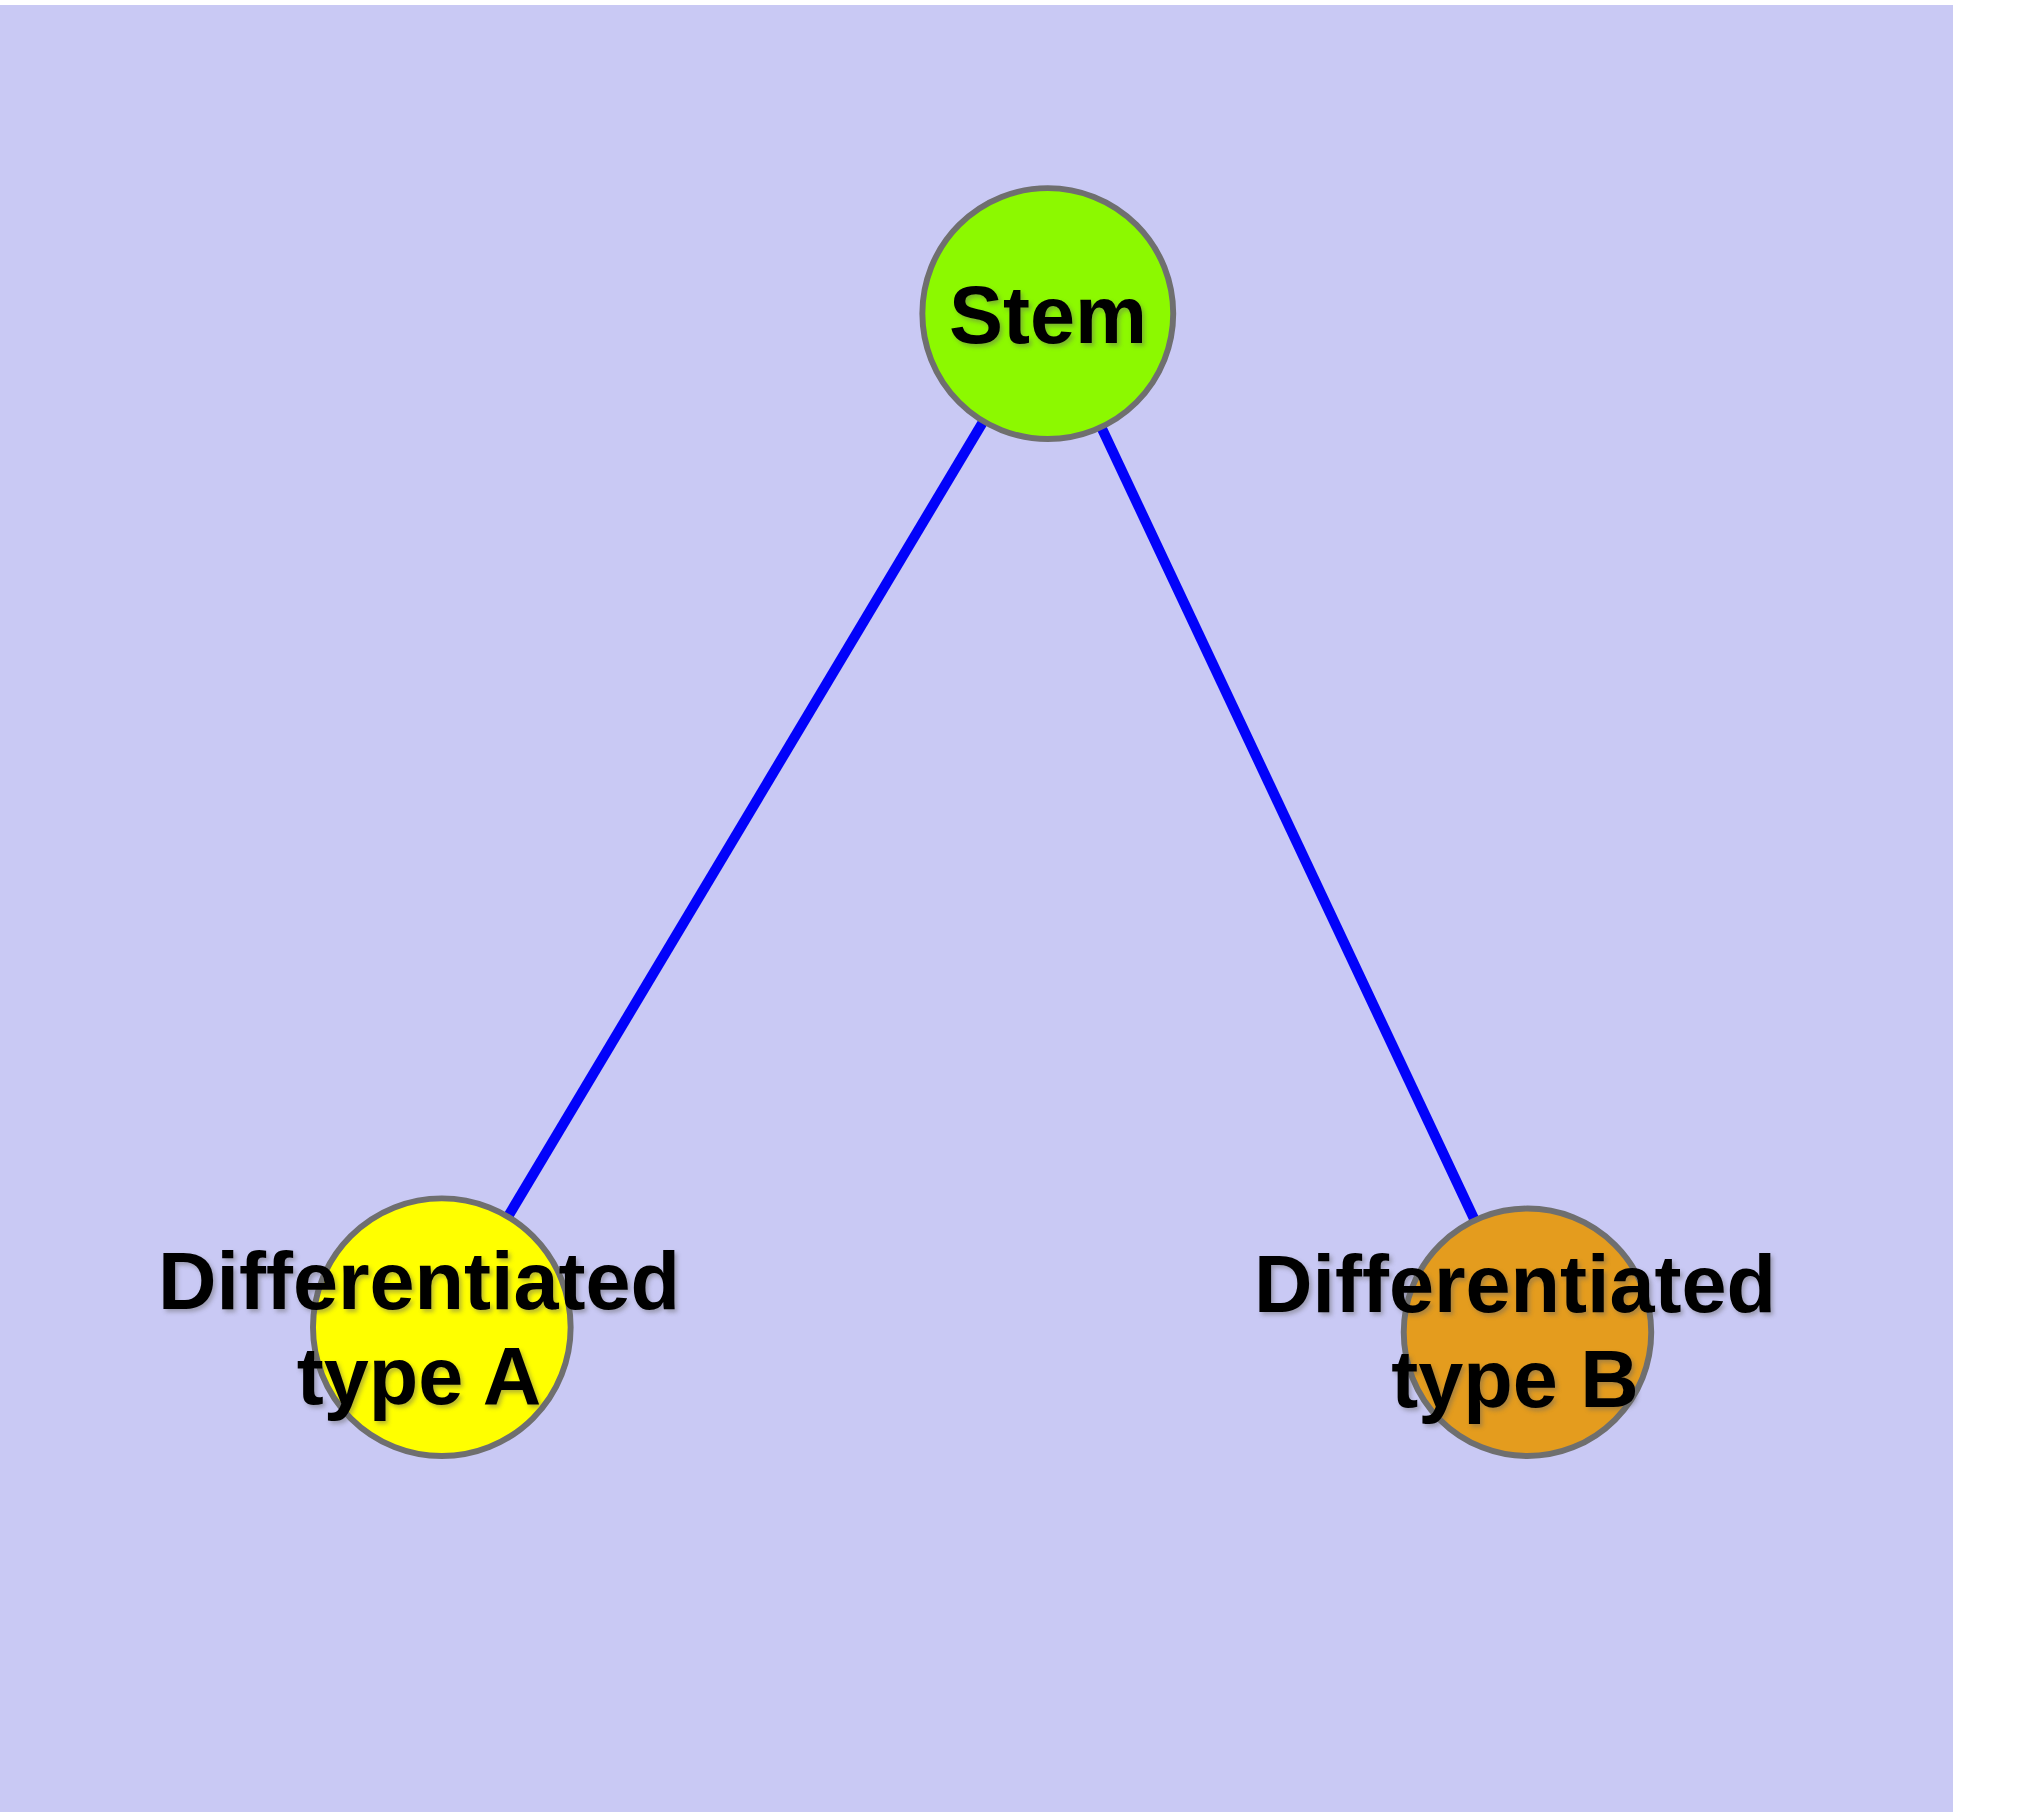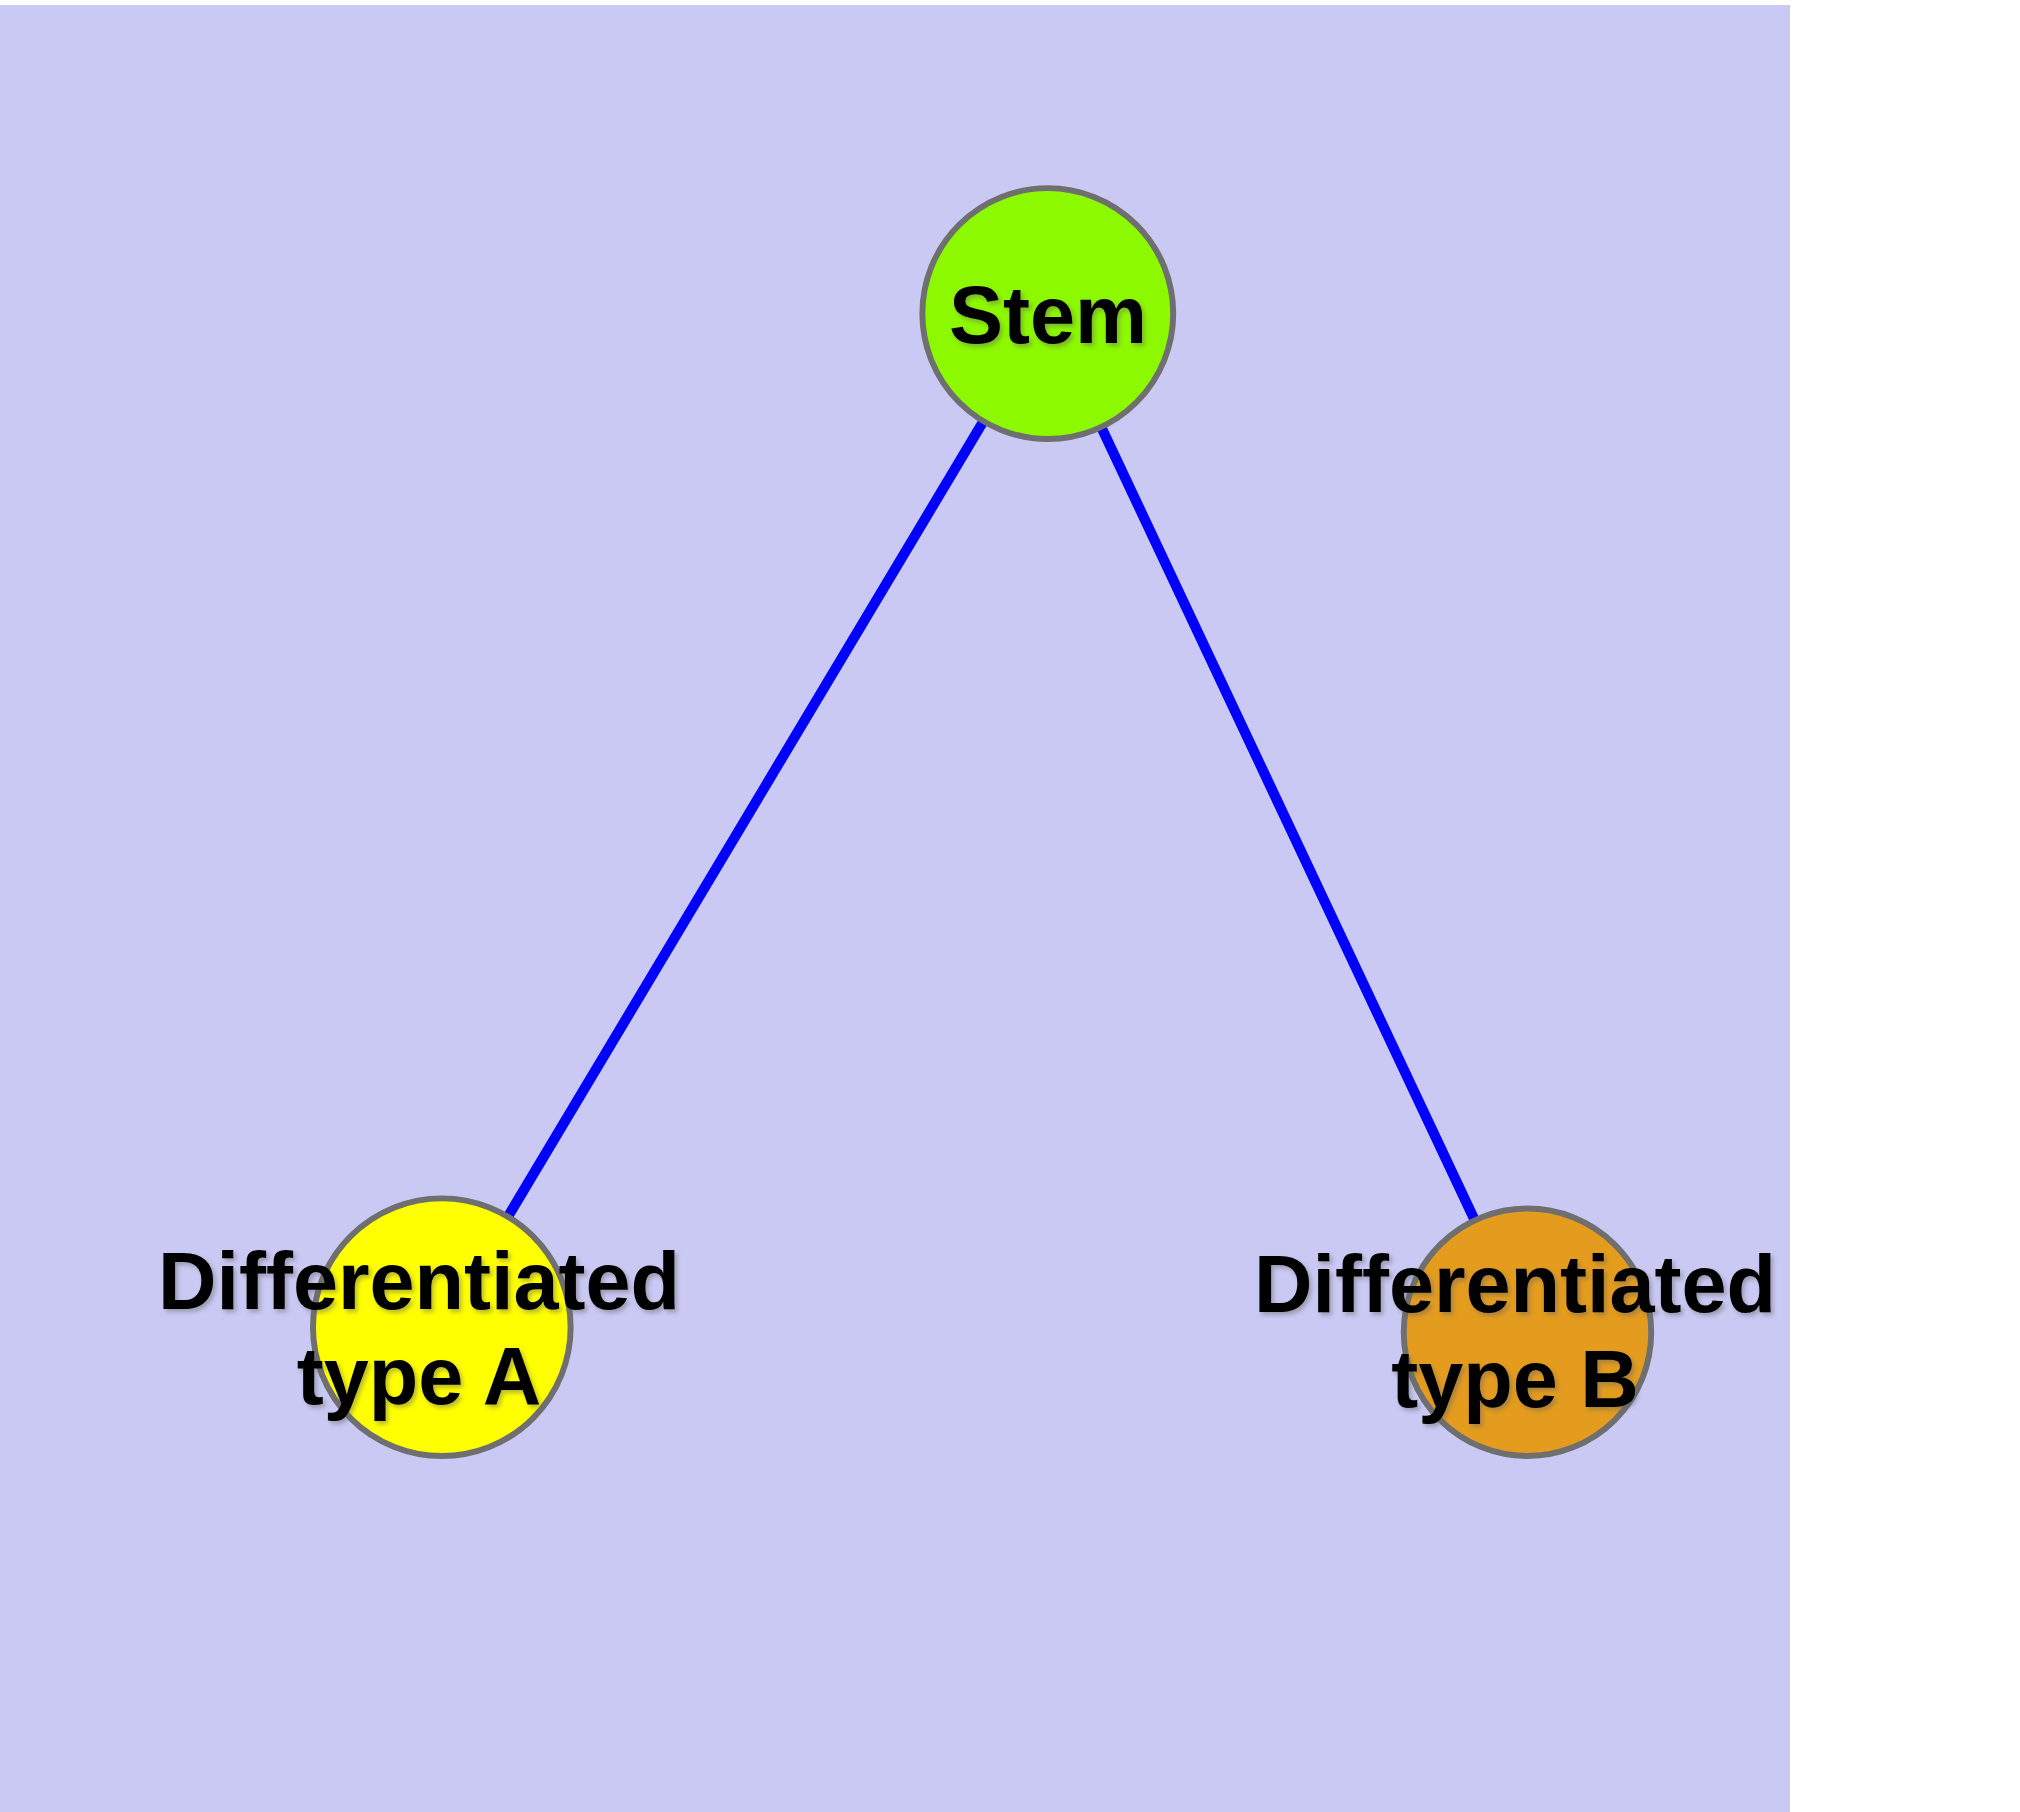--- a/index.html
+++ b/index.html
@@ -3,21 +3,21 @@
 <meta charset="utf-8">
 <style>
   html, body {
     margin: 0;
     padding: 0;
     background: #ffffff;
     font-family: "Liberation Sans", "DejaVu Sans", sans-serif;
   }
   #root {
     position: relative;
-    width: 1790px;
+    width: 1953px;
     height: 1812px;
     overflow: hidden;
     background: #ffffff;
   }
   
   #canvas-bg {
     position: absolute;
     left: 0;
     top: 5.1px;
     width: 2021px;

